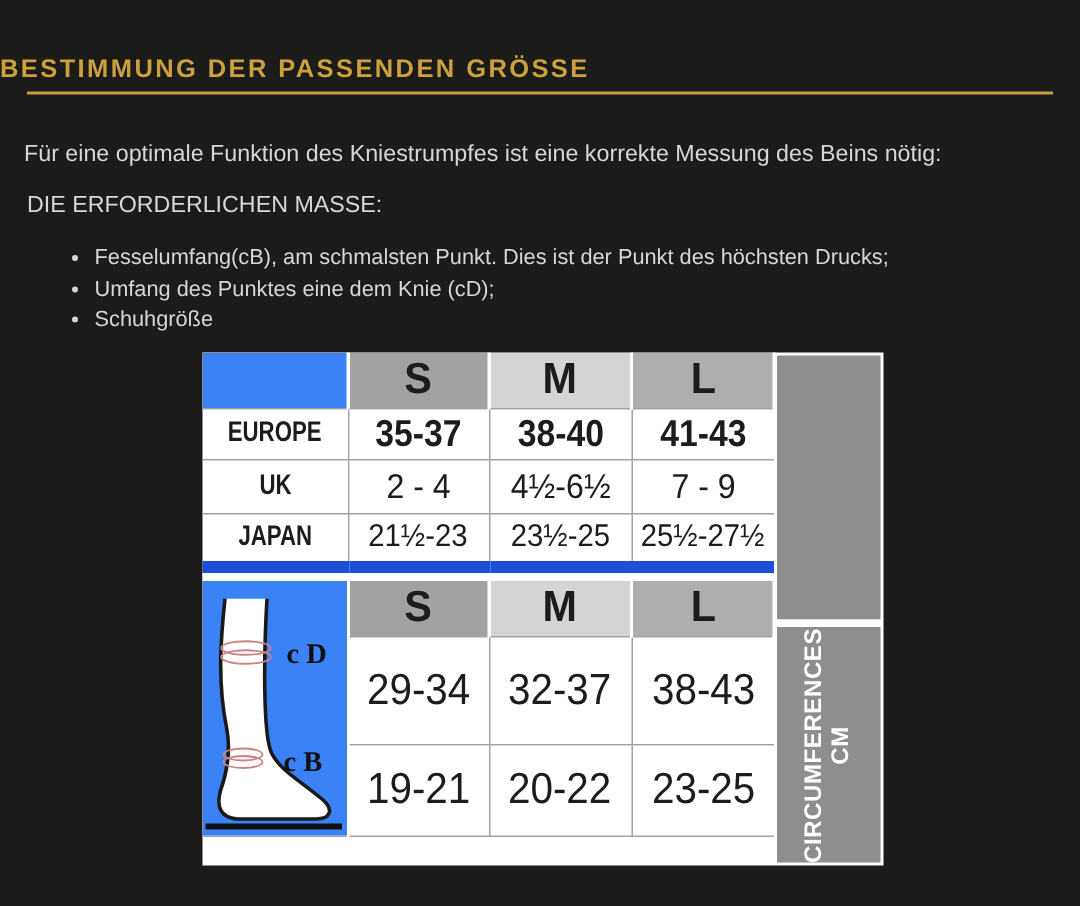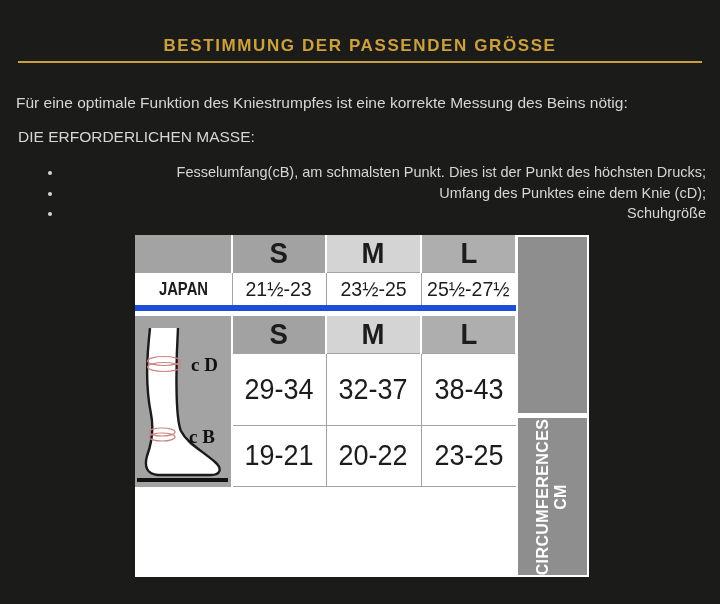--- a/index.html
+++ b/index.html
@@ -6,41 +6,40 @@
   html,body { width:720px; height:604px; }
   body {
     position:relative;
     background:#1b1b19;
     font-family:"Liberation Sans", sans-serif;
     color:#d6d6d6;
     overflow:hidden;
   }
   .page-title {
     position:absolute; top:36px; left:0; right:0;
-    text-align:center;
     color:#cda03e;
     font-size:17px; font-weight:bold; letter-spacing:1.6px;
   }
   .gold-rule {
     position:absolute; top:61px; left:18px; right:18px;
     height:2px; background:#c79f3c;
   }
   .intro {
     position:absolute; top:94px; left:16px; right:14px;
     font-size:15.5px; color:#d6d6d6;
   }
   .measures-title {
     position:absolute; top:128px; left:18px;
     font-size:15.5px; color:#d6d6d6;text-align:center;
   }
   .bullets {
     position:absolute; top:162px; left:47px; right:14px;
     list-style:disc;
     padding-left:16px;
-    font-size:14.5px; line-height:20.5px; color:#d6d6d6;text-align:right;
+    font-size:14.5px; line-height:20.5px; color:#d6d6d6;
   }
   
   .chart {
     position:absolute; left:135px; top:235px;
     width:454px; height:342px;
     background:#ffffff;
     display:flex;
   }
   .tables { width:381px; display:flex; flex-direction:column; }
   table { border-collapse:collapse; table-layout:fixed; width:381px; color:#1c1c1c; }
@@ -54,31 +53,31 @@
   .t-top td:nth-child(2){ width:94px; }
   .t-top td:nth-child(3){ width:95px; }
   .t-top td:nth-child(4){ width:95px; }
   .t-bot td:nth-child(1){ width:97px; }
   .t-bot td:nth-child(2){ width:94px; }
   .t-bot td:nth-child(3){ width:95px; }
   .t-bot td:nth-child(4){ width:95px; }
 
   
   tr.hdr td { height:37px; border-left:2px solid #fff; border-right:2px solid #fff; border-bottom:1px solid #a3a3a3; }
-  tr.hdr td:first-child { border-left:none; background:#a3a3a3; }
+  tr.hdr td:first-child { border-left:none; background:#3b82f6; }
   .c-s { background:#a2a2a2; }
   .c-m { background:#d4d4d4; }
   .c-l { background:#aeaeae; }
   .size-letter { display:inline-block; font-size:29px; font-weight:600; transform:scaleX(0.95); }
 
   
   .t-top tr.r-europe td { height:34px; }
   .t-top tr.r-uk td     { height:36px; }
   .t-top tr.r-usa td    { height:35px; }
-  .t-top tr.r-japan td  { height:36px; border-bottom:6px solid #1d4ed8; }
+  .t-top tr.r-japan td  { height:36px; border-bottom:8px solid #1d4ed8; }
   .region-label { display:inline-block; font-size:19px; font-weight:bold; transform:scaleX(0.78); white-space:nowrap; }
   .val  { display:inline-block; font-size:23px; font-weight:400; transform:scaleX(0.93); white-space:nowrap; }
   .val-bold { display:inline-block; font-size:25px; font-weight:bold; transform:scaleX(0.9); white-space:nowrap; }
   .val-sm { font-size:21px; }
 
   .t-gap { height:5px; background:#fff; }
 
   
   .t-bot tr.rc1 td { height:72px; }
   .t-bot tr.rc2 td { height:61px; }
@@ -117,20 +116,32 @@
 <div class="chart">
   <div class="tables">
 
     <table class="t-top">
       <tbody>
           <tr class="hdr">
         <td></td>
         <td class="c-s"><span class="size-letter">S</span></td>
         <td class="c-m"><span class="size-letter">M</span></td>
         <td class="c-l"><span class="size-letter">L</span></td>
+      </tr>
+      <tr class="r-europe">
+        <td><span class="region-label">EUROPE</span></td>
+        <td><span class="val-bold">35-37</span></td>
+        <td><span class="val-bold">38-40</span></td>
+        <td><span class="val-bold">41-43</span></td>
+      </tr>
+      <tr class="r-uk">
+        <td><span class="region-label">UK</span></td>
+        <td><span class="val">2 - 4</span></td>
+        <td><span class="val">4½-6½</span></td>
+        <td><span class="val">7 - 9</span></td>
       </tr>
       <tr class="r-japan">
         <td><span class="region-label">JAPAN</span></td>
         <td><span class="val val-sm">21½-23</span></td>
         <td><span class="val val-sm">23½-25</span></td>
         <td><span class="val val-sm">25½-27½</span></td>
       </tr>
     </tbody>
       </table>
 

